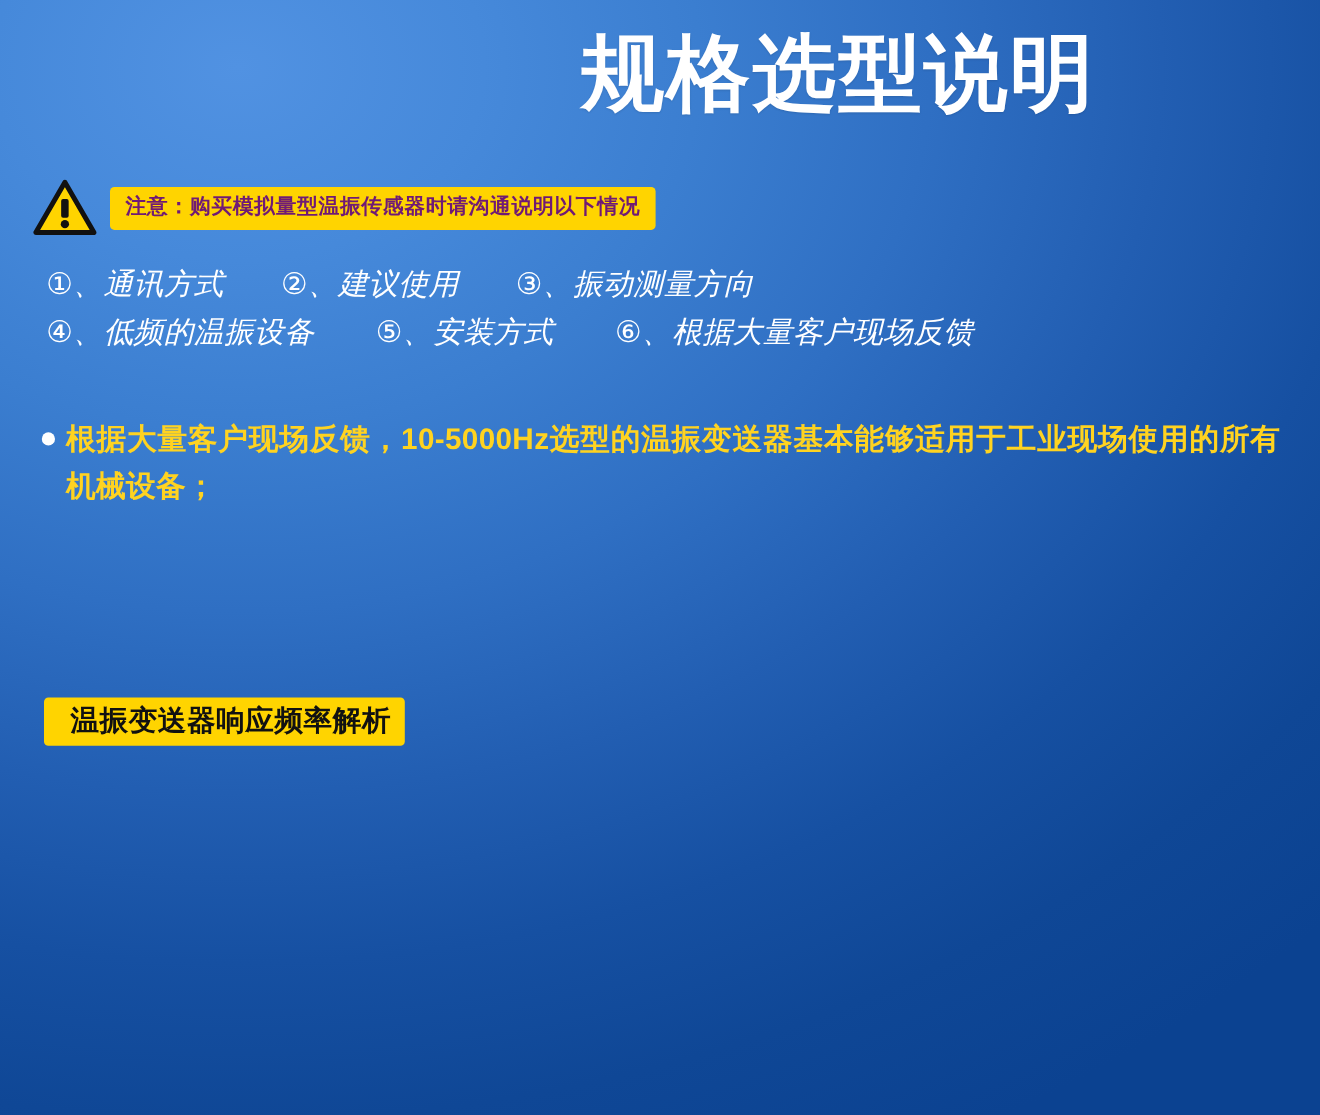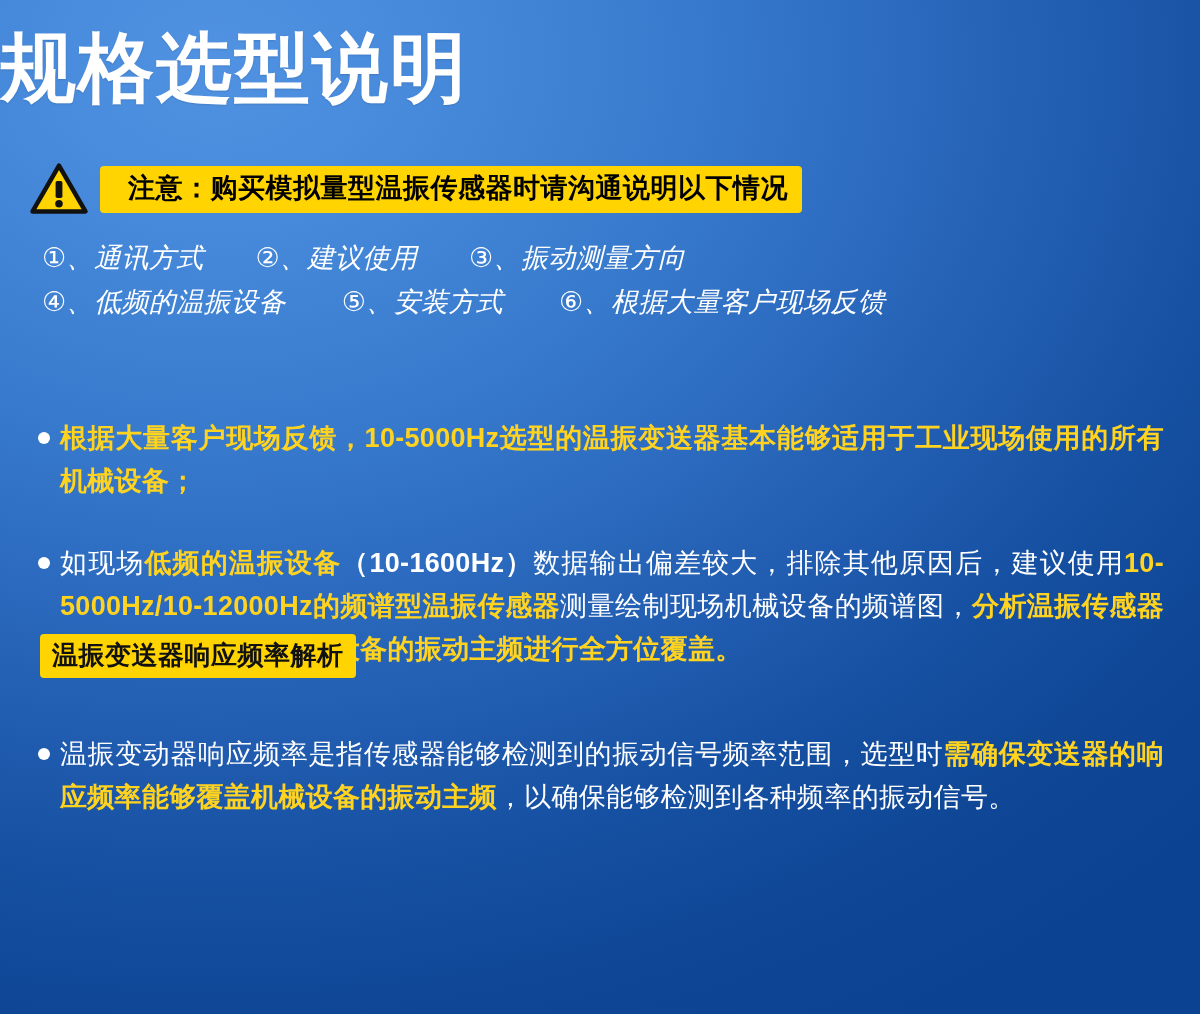--- a/index.html
+++ b/index.html
@@ -29,21 +29,21 @@
         #0b4291 100%);
     overflow: hidden;
   }
 
   
   .title-wrap {
     position: absolute;
     top: 30px;
     left: 0;
     width: 996px;
-    text-align: left;
+    text-align: right;
   }
   .main-title {
     display: inline-block;
     font-size: 76px;
     font-weight: bold;
     color: #ffffff;
     letter-spacing: 2px;
     line-height: 1.0;
     text-shadow: 0 1px 2px rgba(0,0,0,0.12);
   }
@@ -58,25 +58,25 @@
   }
   .warn-icon {
     width: 58px;
     height: 52px;
     flex: 0 0 auto;
     display: block;
   }
   .notice-banner {
     margin-left: 12px;
     background: #ffd400;
-    color: #000000;
-    font-size: 27px;
+    color: #701a75;
+    font-size: 19px;
     font-weight: bold;
     line-height: 1;
-    padding: 9px 14px 11px 28px;
+    padding: 9px 14px 11px 14px;
     border-radius: 4px;
     white-space: nowrap;
     letter-spacing: 0.5px;
   }
 
   
   .num-list {
     position: absolute;
     top: 236px;
     left: 42px;
@@ -103,21 +103,20 @@
   .bullets-b {
     position: absolute;
     top: 694px;
     left: 34px;
     width: 1130px;
   }
   .bullet {
     position: relative;
     padding-left: 26px;
     margin-bottom: 6px;
-    margin-top: 39px;
   }
   .dot {
     position: absolute;
     left: 4px;
     top: 15px;
     width: 12px;
     height: 12px;
     border-radius: 50%;
     background: #ffffff;
   }
@@ -140,21 +139,21 @@
   
   .sec-head {
     position: absolute;
     top: 634px;
     left: 40px;
     background: #ffd400;
     color: #111111;
     font-size: 26px;
     font-weight: bold;
     line-height: 1;
-    padding: 8px 12px 10px 12px;
+    padding: 8px 12px 10px 24px;
     border-radius: 4px;
     white-space: nowrap;
     letter-spacing: 0.5px;
   }
 </style>
 </head>
 <body>
 
 <div id="poster">
 
@@ -186,28 +185,20 @@
       <span class="gap-b"></span>
       <span class="num-item"><span>⑥、</span><span>根据大量客户现场反馈</span></span>
     </div>
   </div>
 
   <div class="bullets-a">
     <div class="bullet">
       <span class="dot"></span>
       <div class="btext"><span class="hl">根据大量客户现场反馈，10-5000Hz选型的温振变送器基本能够适用于工业现场使用的所有机械设备；</span></div>
     </div>
-    <div class="bullet">
-      <span class="dot"></span>
-      <div class="btext"><span>如现场</span><span class="hl">低频的温振设备</span><span class="wh-b">（10-1600Hz）</span><span>数据输出偏差较大，排除其他原因后，建议使用</span><span class="hl">10-5000Hz/10-12000Hz的频谱型温振传感器</span><span>测量绘制现场机械设备的频谱图，</span><span class="hl">分析温振传感器的响应频率是否对机械设备的振动主频进行全方位覆盖。</span></div>
-    </div>
   </div>
 
   <div class="sec-head">温振变送器响应频率解析</div>
 
   <div class="bullets-b">
-    <div class="bullet">
-      <span class="dot"></span>
-      <div class="btext"><span>温振变动器响应频率是指传感器能够检测到的振动信号频率范围，选型时</span><span class="hl">需确保变送器的响应频率能够覆盖机械设备的振动主频</span><span>，以确保能够检测到各种频率的振动信号。</span></div>
-    </div>
   </div>
 
 </div>
 
 </body></html>

